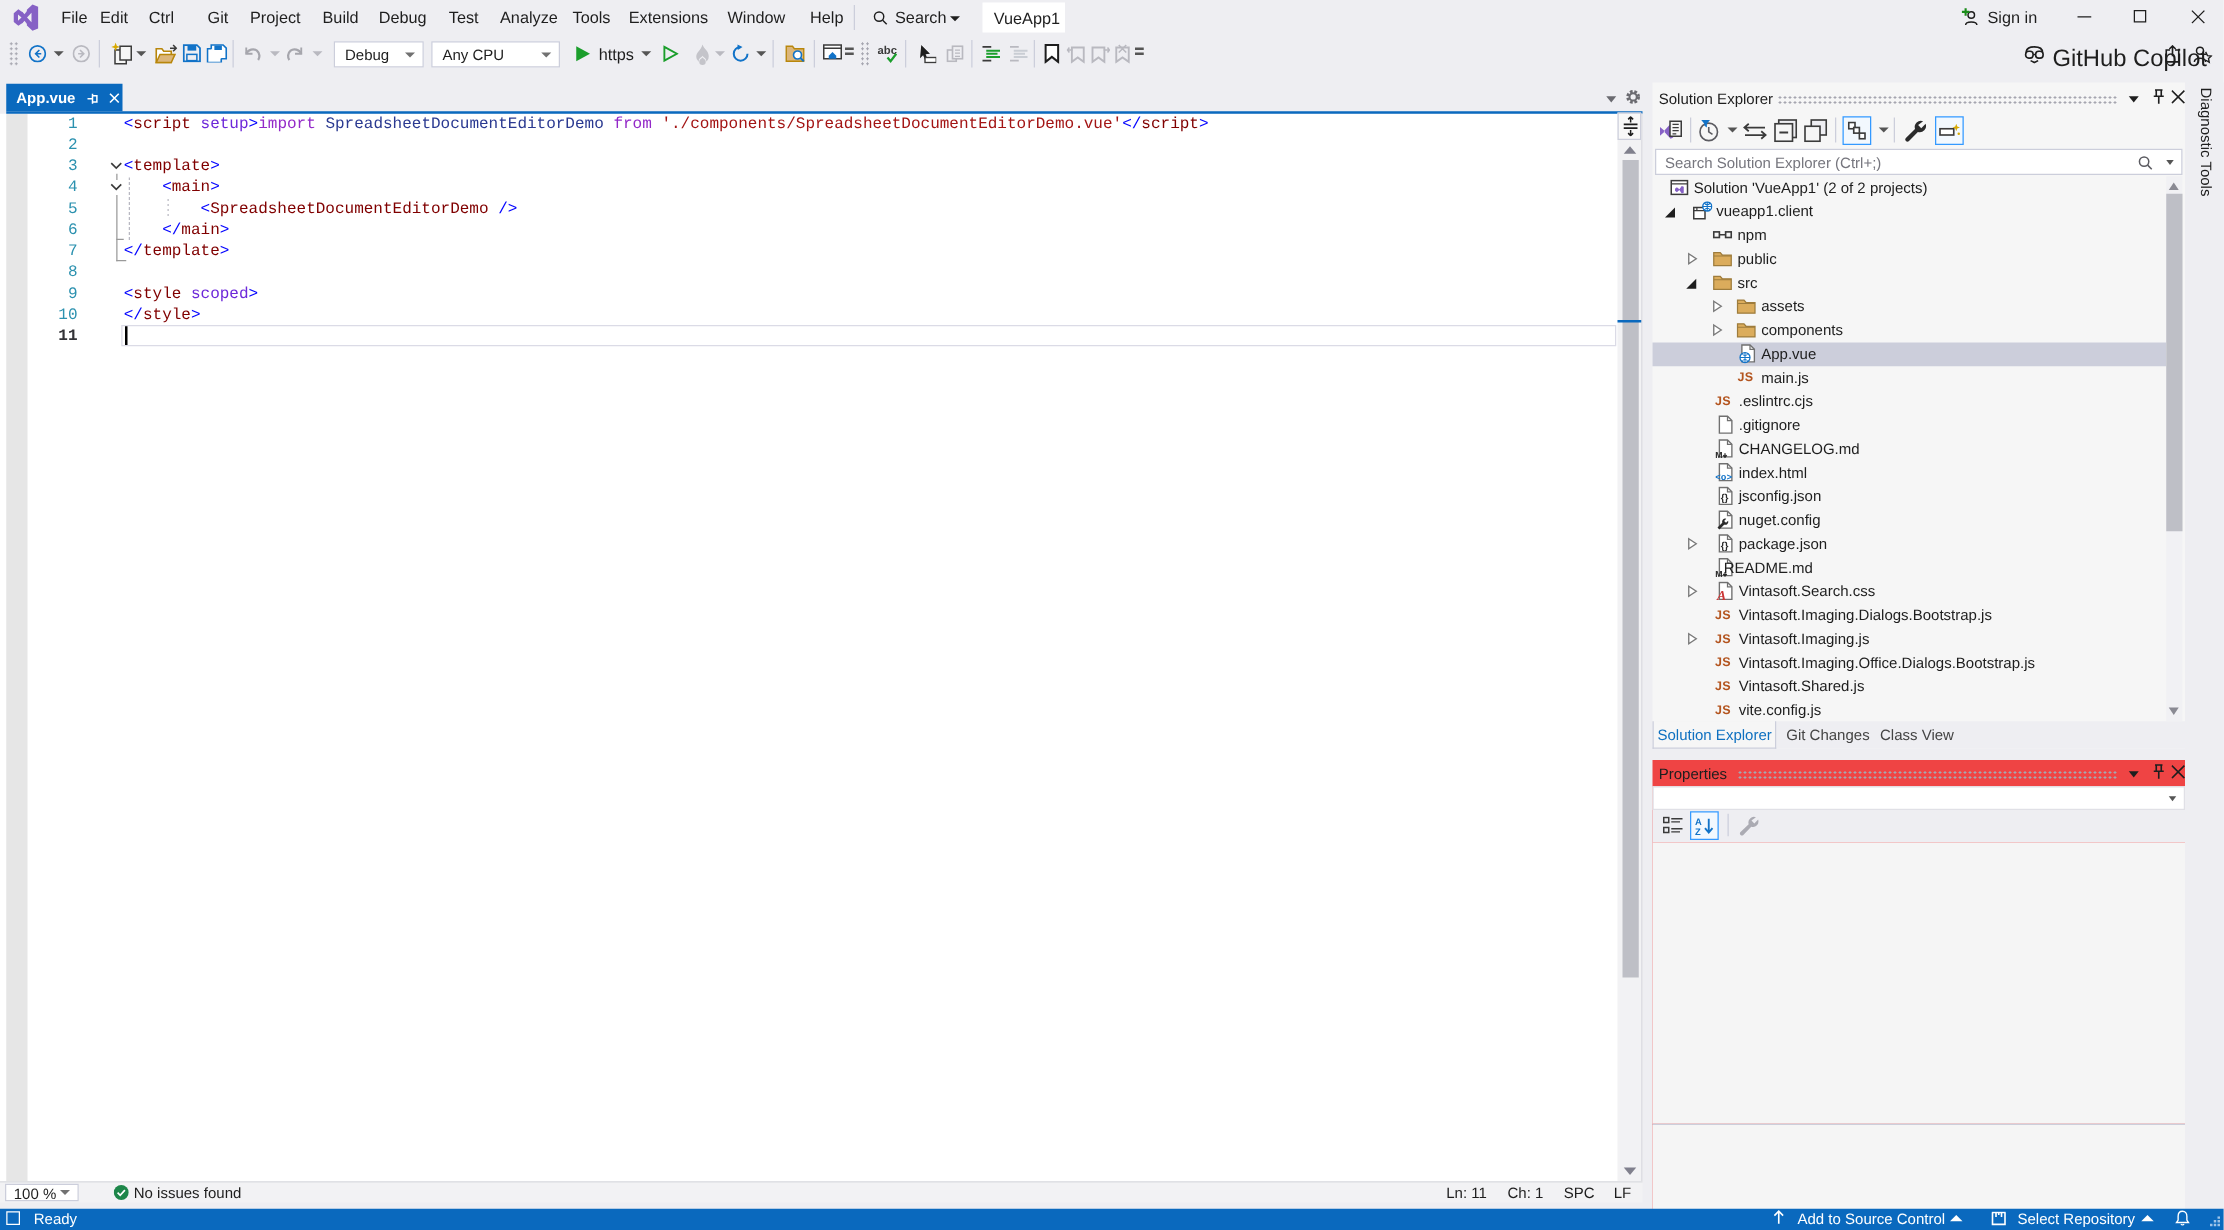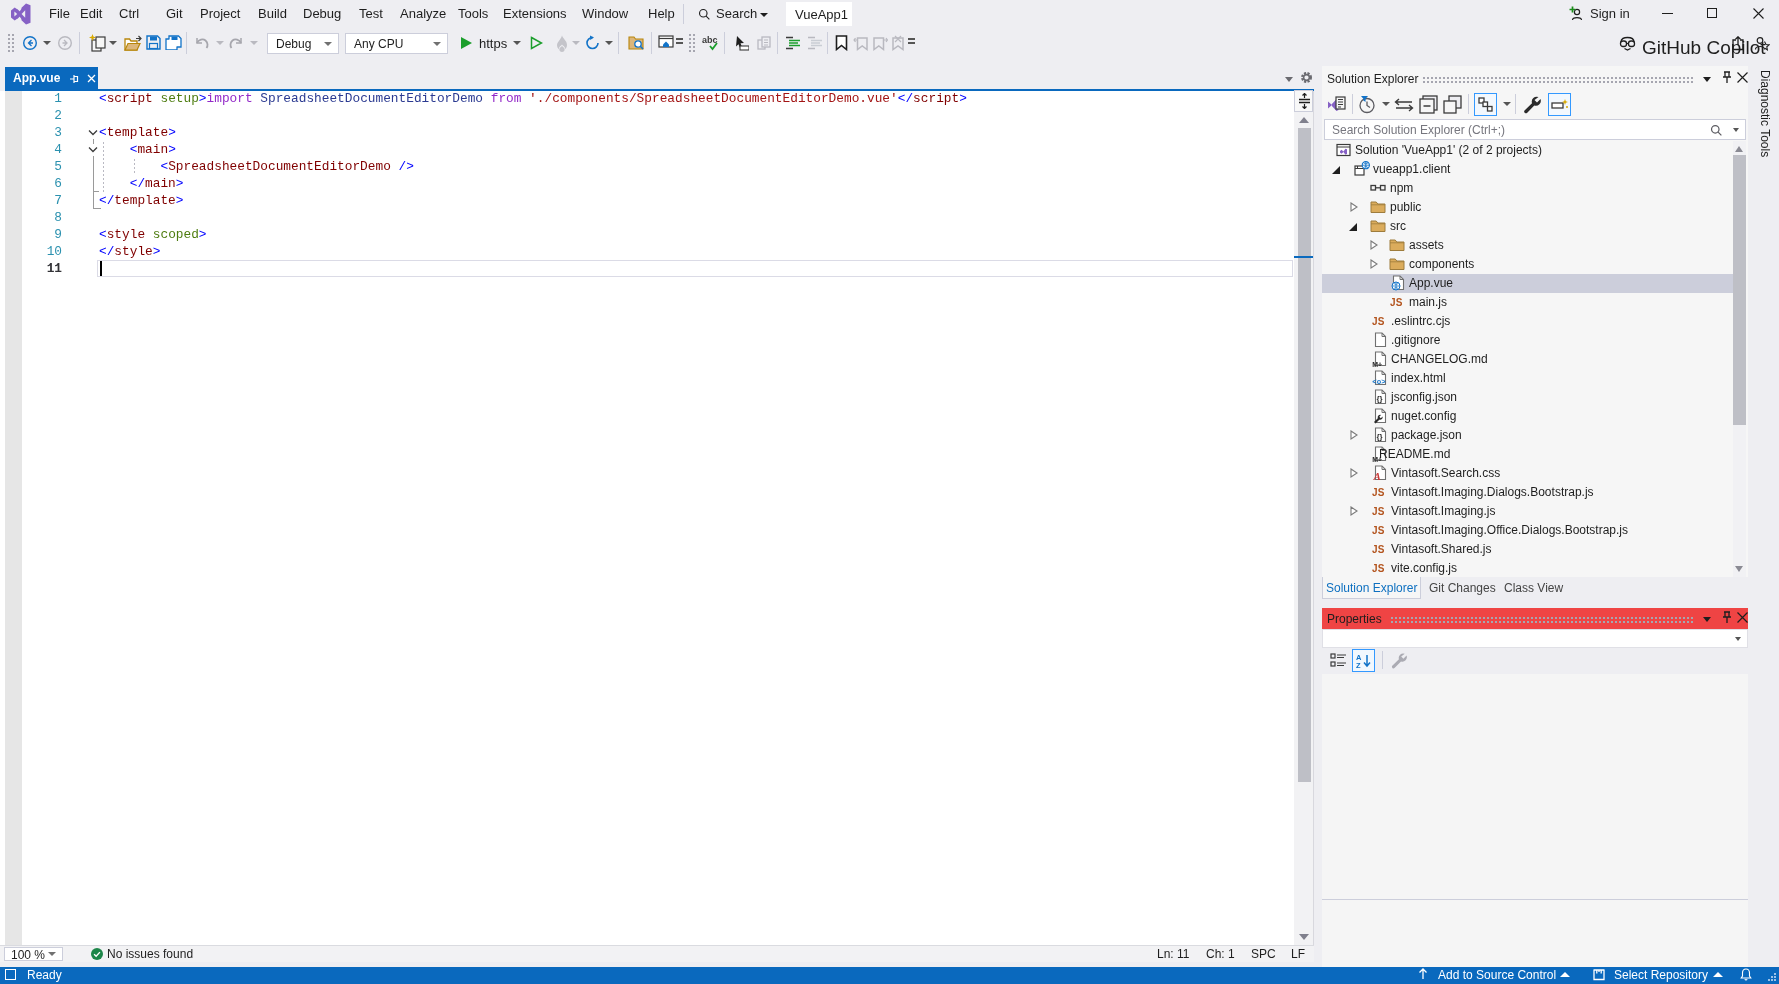--- a/index.html
+++ b/index.html
@@ -14,21 +14,21 @@
 #toolbar { left:0; top:28px; width:1779px; height:38px; }
 .combo { position:absolute; background:#FFFFFF; border:1px solid #CCCEDB; font-size:12px; color:#1E1E1E; }
 .combo .arr { position:absolute; right:6px; top:50%; margin-top:-2px; width:0; height:0; border-left:4px solid transparent; border-right:4px solid transparent; border-top:4px solid #717171; }
 
 #tab { left:5px; top:67px; width:93px; height:22px; background:#0A69BE; color:#fff; font-size:12px; }
 #blueline { left:5px; top:89px; width:1309px; height:2px; background:#0A69BE; }
 #editor { left:0px; top:91px; width:1314px; height:854px; background:#fff; }
 #gutter { left:5px; top:91px; width:17px; height:854px; background:#E6E6E6; }
 .ln { position:absolute; left:22px; width:40px; text-align:right; font-size:12.8px; color:#2B91AF; line-height:17px; font-family:"Liberation Mono", monospace;}
 .cl { position:absolute; left:99px; font-size:12.8px; line-height:17px; font-family:"Liberation Mono", monospace; white-space:pre; }
-.b { color:#0000FF; } .m { color:#800000; } .r { color:#4d7c0f; }
+.b { color:#0000FF; } .m { color:#800000; } .r { color:#6d28d9; }
 .p { color:#9329C8; } .i { color:#2B3A91; } .s { color:#A31515; }
 
 #vscroll { left:1297px; top:93px; width:17px; height:852px; background:#F6F6F6; }
 
 #sepanel { left:1322px; top:66px; width:426px; height:533px; background:#F6F6F6; }
 .ptitle { font-size:12px; color:#1E1E1E; }
 #props { left:1322px; top:608px; width:426px; height:361px; background:#ef4444; }
 
 #statusbar { left:0; top:967px; width:1779px; height:17px; background:#0A69BE; color:#fff; font-size:12px; }
 svg { display:block; }

